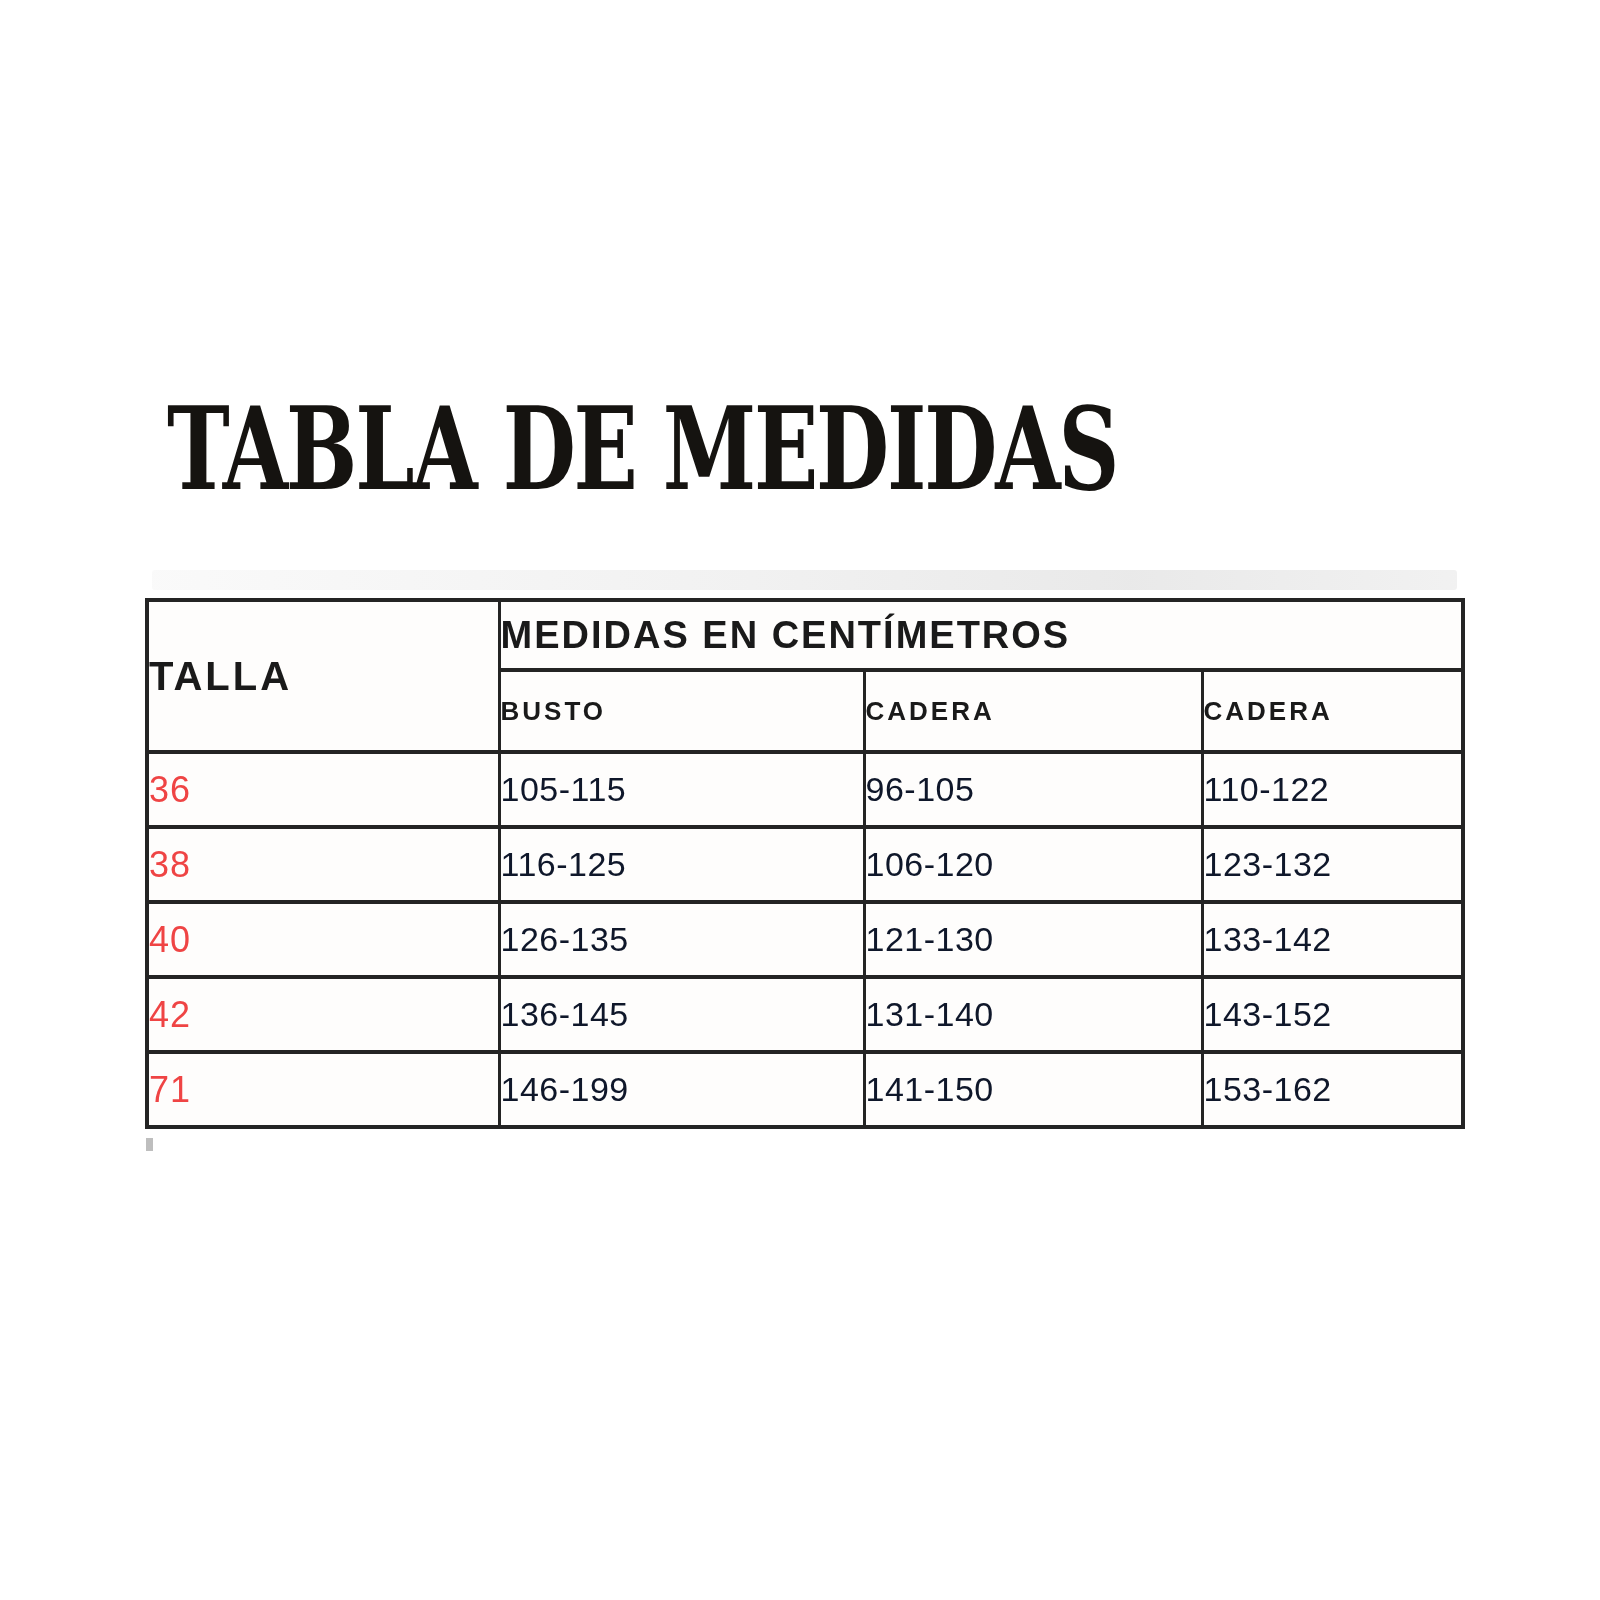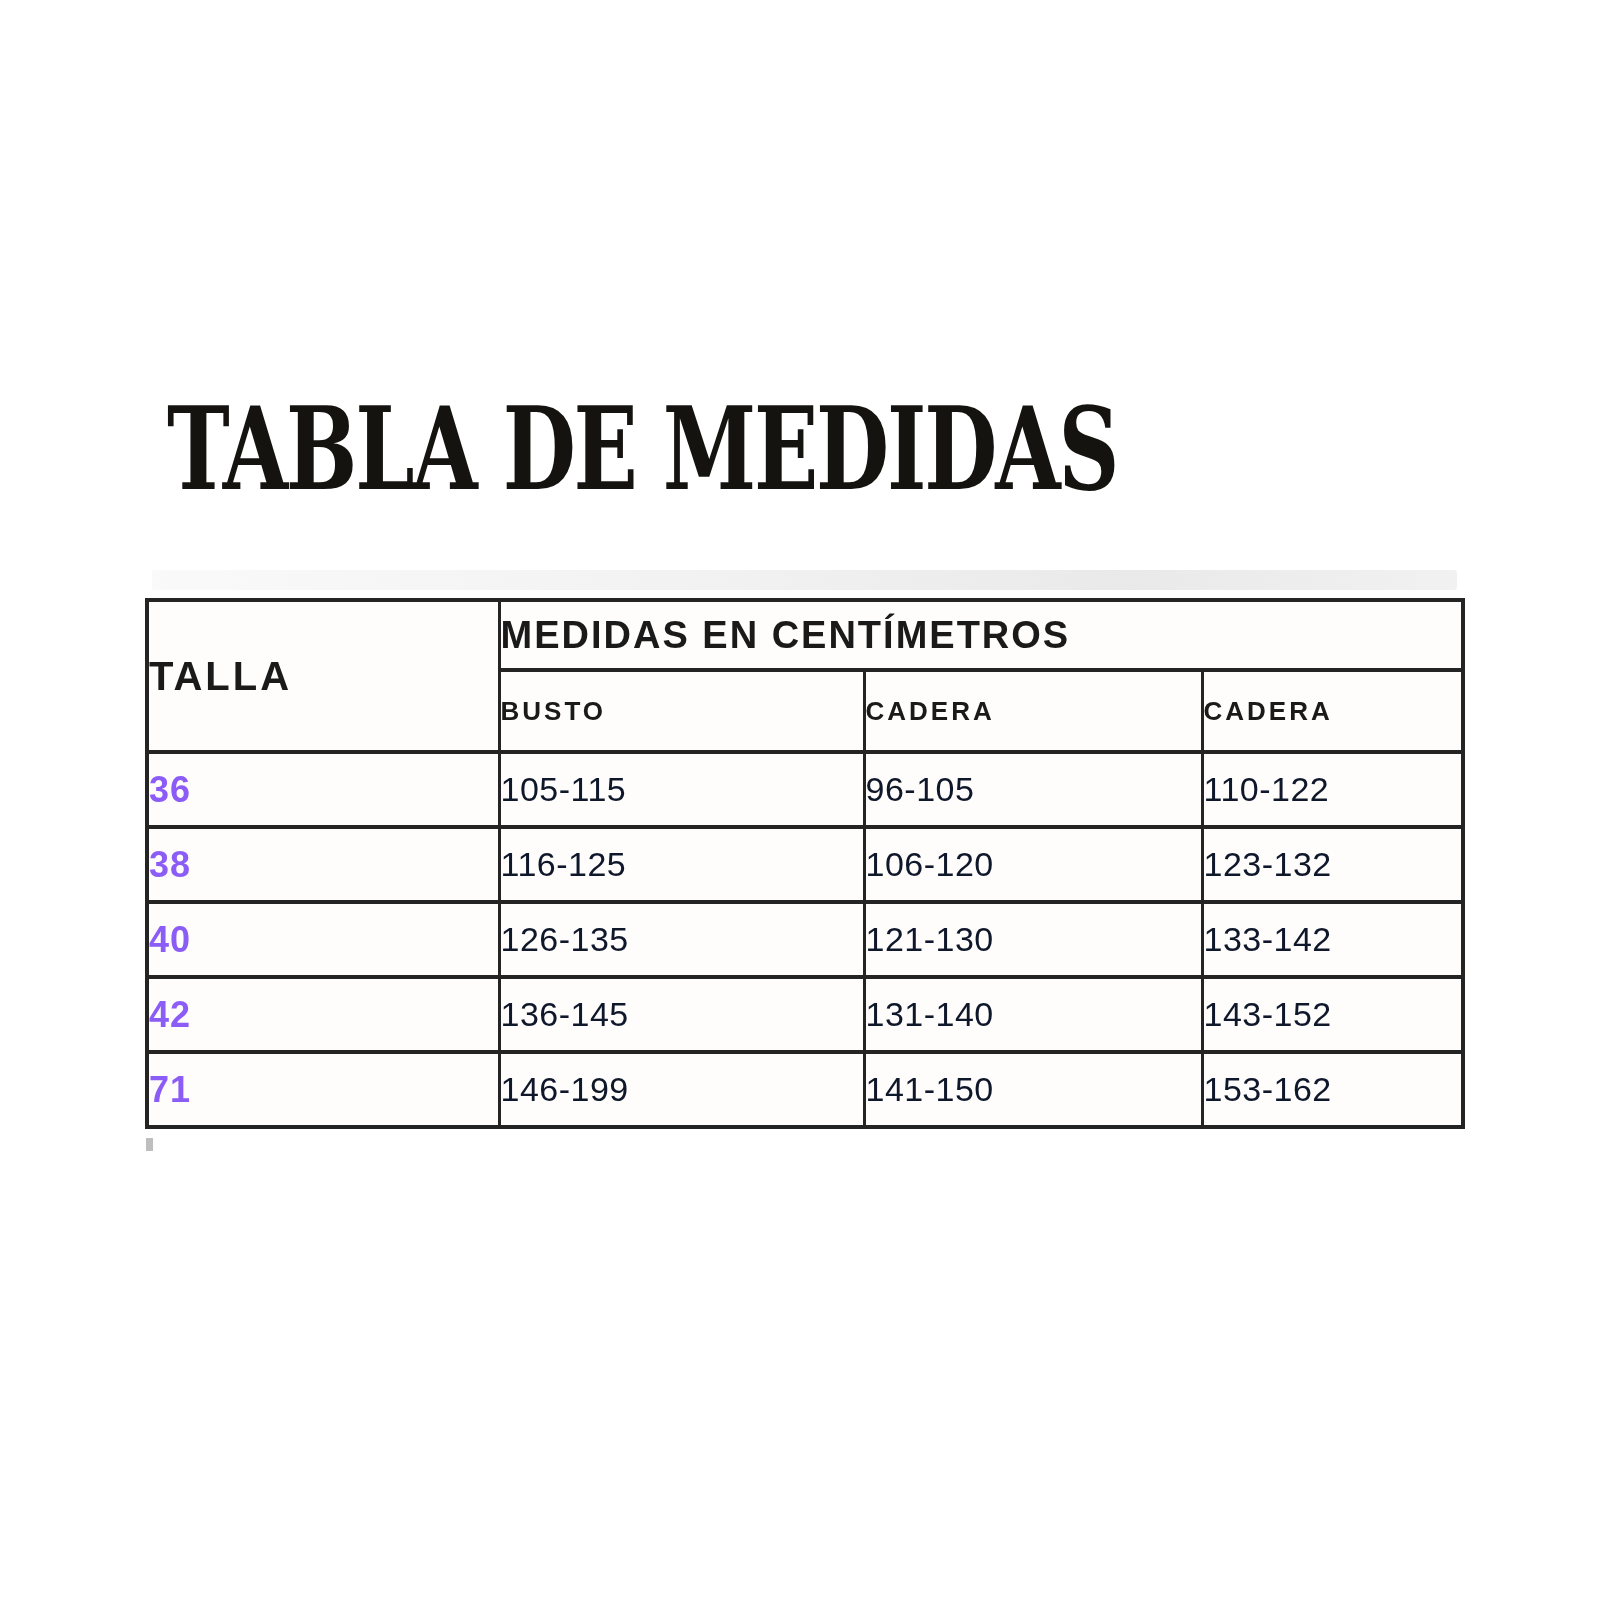--- a/index.html
+++ b/index.html
@@ -77,22 +77,22 @@
   th.group-head {
     font-size: 38px;
     letter-spacing: 2px;
   }
   th.sub-head {
     font-size: 26px;
     letter-spacing: 3px;
   }
   td.size-cell {
     font-size: 36px;
-    font-weight: bold;
-    color: #8b5cf6;
+    font-weight: normal;
+    color: #ef4444;
     letter-spacing: 1px;
   }
   td.val-cell {
     font-size: 34px;
     font-weight: 400;
     color: #0f172a;
     letter-spacing: 0.5px;
   }
   .artifact {
     position: absolute;

